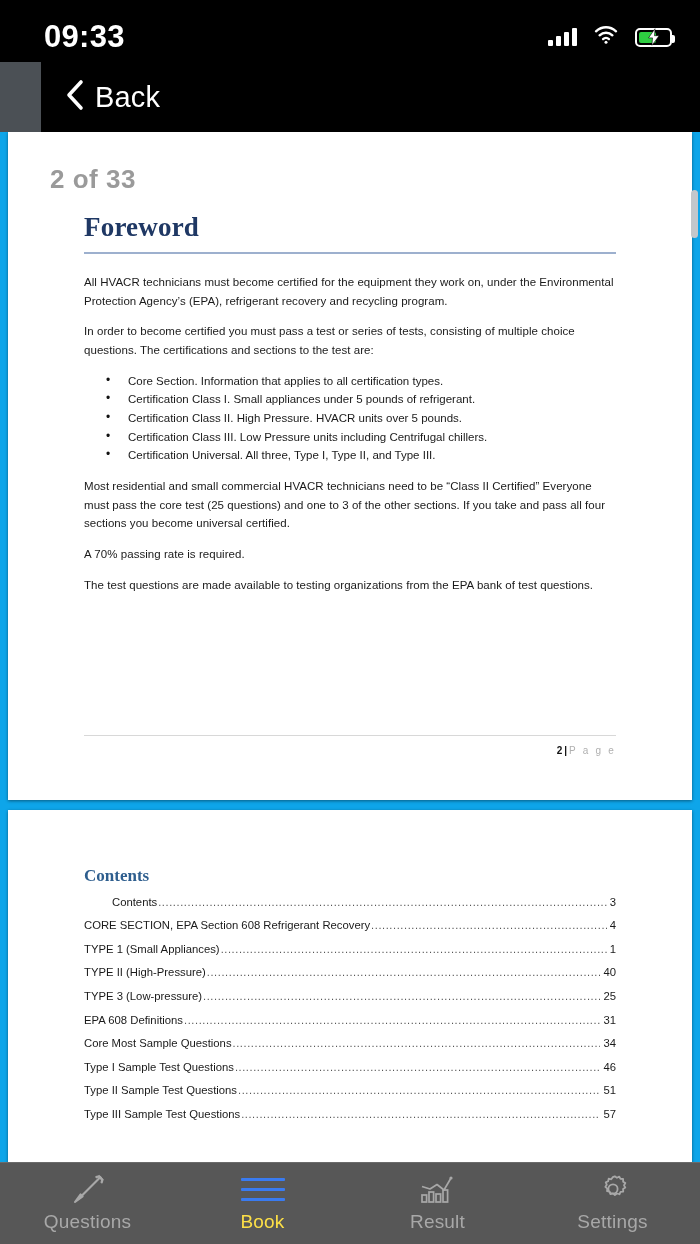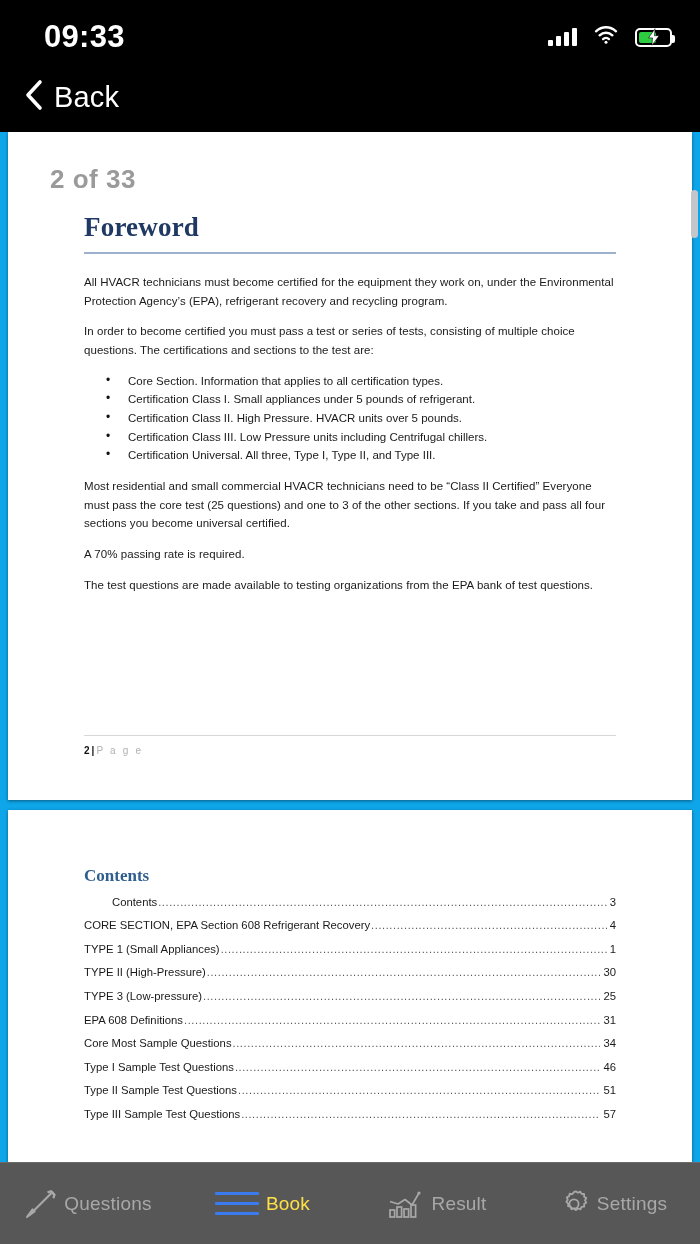--- a/index.html
+++ b/index.html
@@ -29,21 +29,21 @@
   .batt{ position:relative; width:37px; height:19px; border:2px solid #fff; border-radius:5px; }
   .batt::after{ content:""; position:absolute; right:-5px; top:5px; width:3px; height:8px;
     background:#fff; border-radius:0 2px 2px 0; }
   .batt-fill{ position:absolute; left:2px; top:2px; bottom:2px; width:52%;
     background:#2ecc41; border-radius:2px; }
   .bolt{ position:absolute; left:50%; top:50%; transform:translate(-50%,-50%); }
 
   
   .navbar{
     height:70px; background:#000; color:#fff;
-    display:flex; align-items:center; padding-left:16px; gap:6px;
+    display:flex; align-items:center; padding-left:16px; gap:6px;margin-left:41px;
   }
   .nav-back{ display:flex; align-items:center; gap:10px; cursor:pointer; padding:4px 8px; }
   .nav-back-label{ font-size:29px; font-weight:400; letter-spacing:.2px; }
 
   
   .reader{
     position:absolute; left:0; right:0; top:132px; bottom:82px;
     background:#0ea5e9; overflow:hidden;
   }
   .page{
@@ -77,21 +77,21 @@
     font-size:11.5px; line-height:1.63; color:#1a1a1a;
     position:relative; padding-left:44px;
   }
   .doc-list li::before{
     content:"\2022"; position:absolute; left:22px; top:-1px; font-size:12px; color:#111;
   }
 
   .page-footer{
     position:absolute; left:76px; right:76px; bottom:44px;
     border-top:1px solid #d8d8d8; padding-top:9px;
-    font-size:10px; color:#111;
+    font-size:10px; color:#111;text-align:right;
   }
   .page-footer .pg-num{ font-weight:700; }
   .page-footer .pg-sep{ font-weight:700; padding:0 2px; }
   .page-footer .pg-word{ color:#b0b0b0; letter-spacing:2.2px; }
 
   
   .page-two .doc-body{ padding-top:56px; }
   h2.toc-title{
     font-family:"Liberation Serif", serif;
     font-size:17px; font-weight:700; color:#2e5e8e; margin-bottom:4px;
@@ -115,21 +115,21 @@
     background:#c3c7cb; border-radius:4px;
   }
 
   
   .tabbar{
     position:absolute; left:0; right:0; bottom:0; height:82px;
     background:#575757; display:flex; align-items:center;
     border-top:1px solid #6b6b6b;
   }
   .tab{
-    flex:1; display:flex; flex-direction:row; align-items:center;
+    flex:1; display:flex; flex-direction:column; align-items:center;
     justify-content:center; gap:7px; cursor:pointer; height:100%;
   }
   .tab-icon{ height:30px; display:flex; align-items:center; justify-content:center; }
   .tab-label{ font-size:19px; color:#a8a8a8; letter-spacing:.2px; }
   .tab.active .tab-label{ color:#fde047; }
   .book-lines{ display:flex; flex-direction:column; gap:7px; }
   .book-lines i{ display:block; width:44px; height:3px; background:#3a7bf0; border-radius:1px; }
 </style>
 </head>
 <body>
@@ -216,21 +216,21 @@
         <span class="toc-page">4</span>
       </div>
       <div class="toc-row">
         <span class="toc-label">TYPE 1 (Small Appliances)</span>
         <span class="toc-dots">................................................................................................................................................................</span>
         <span class="toc-page">1</span>
       </div>
       <div class="toc-row">
         <span class="toc-label">TYPE II (High-Pressure)</span>
         <span class="toc-dots">................................................................................................................................................................</span>
-        <span class="toc-page">30</span>
+        <span class="toc-page">40</span>
       </div>
       <div class="toc-row">
         <span class="toc-label">TYPE 3 (Low-pressure)</span>
         <span class="toc-dots">................................................................................................................................................................</span>
         <span class="toc-page">25</span>
       </div>
       <div class="toc-row">
         <span class="toc-label">EPA 608 Definitions</span>
         <span class="toc-dots">................................................................................................................................................................</span>
         <span class="toc-page">31</span>

